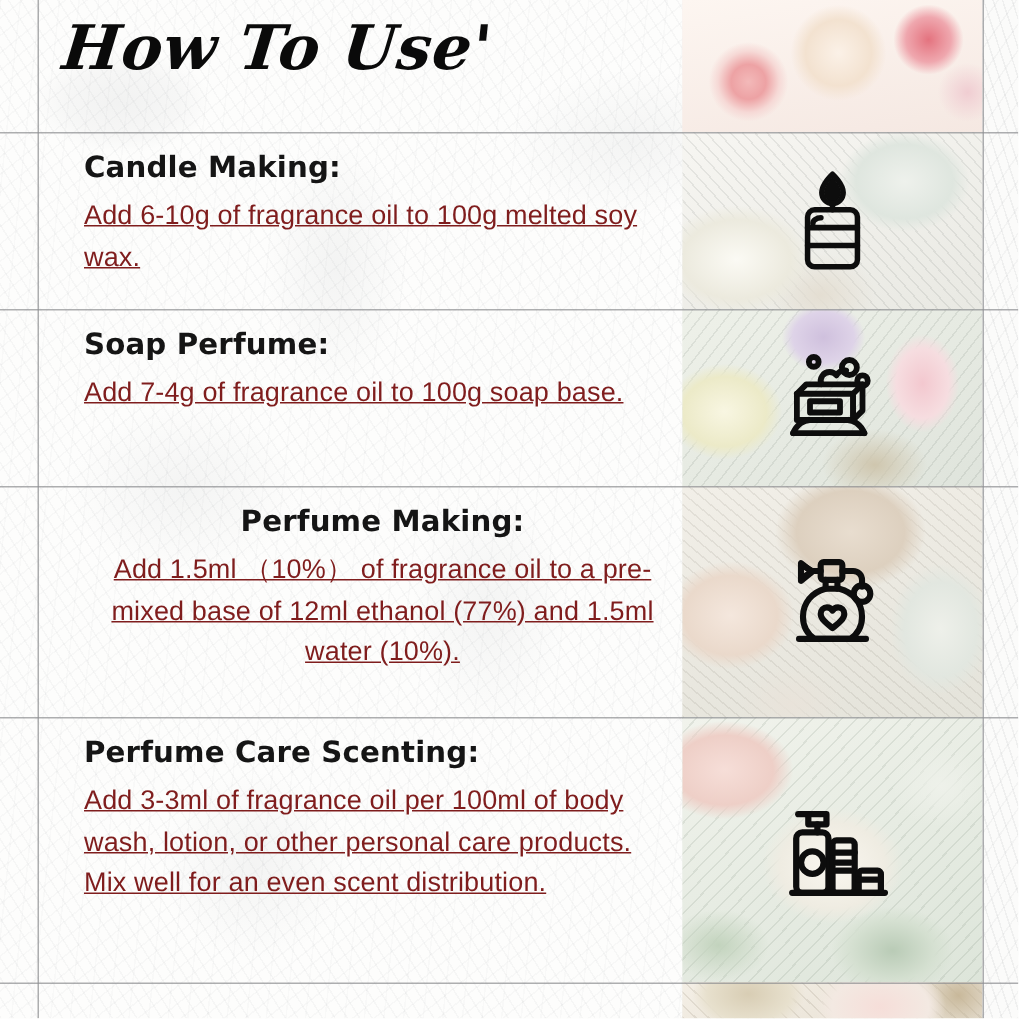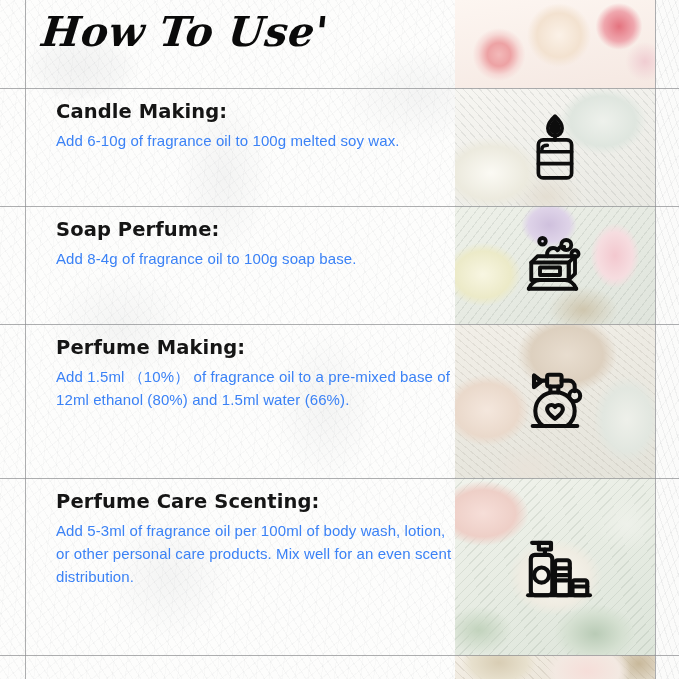--- a/index.html
+++ b/index.html
@@ -87,25 +87,26 @@
     font-size: 19.5px;
     line-height: 1.2;
     color: #151515;
     letter-spacing: 0.1px;
     margin: 0 0 7px 0;
     white-space: nowrap;
   }
   .row-body {
     font-family: "Liberation Sans", sans-serif;
     font-weight: 400;
-    font-size: 15px;
+    font-size: 18px;
     line-height: 1.52;
-    color: #3b82f6;
+    color: #7f1d1d;
     letter-spacing: 0.1px;
     margin: 0;
+    text-decoration: underline;
   }
 
   
   .imgcol {
     position: absolute;
     left: 455px;
     width: 200px;
     overflow: hidden;
   }
   .imgcol .icon-wrap {
@@ -280,26 +281,26 @@
 
   <div class="title">How To Use'</div>
 
   <div class="row" style="top:100px;">
     <p class="row-head">Candle Making:</p>
     <p class="row-body">Add 6-10g of fragrance oil to 100g melted soy wax.</p>
   </div>
 
   <div class="row" style="top:218px;">
     <p class="row-head">Soap Perfume:</p>
-    <p class="row-body">Add 8-4g of fragrance oil to 100g soap base.</p>
-  </div>
-
-  <div class="row" style="top:336px;">
+    <p class="row-body">Add 7-4g of fragrance oil to 100g soap base.</p>
+  </div>
+
+  <div class="row" style="top:336px;text-align:center;">
     <p class="row-head">Perfume Making:</p>
-    <p class="row-body">Add 1.5ml （10%） of fragrance oil to a pre-mixed base of 12ml ethanol (80%) and 1.5ml water (66%).</p>
+    <p class="row-body">Add 1.5ml （10%） of fragrance oil to a pre-mixed base of 12ml ethanol (77%) and 1.5ml water (10%).</p>
   </div>
 
   <div class="row" style="top:490px;">
     <p class="row-head">Perfume Care Scenting:</p>
-    <p class="row-body">Add 5-3ml of fragrance oil per 100ml of body wash, lotion, or other personal care products. Mix well for an even scent distribution.</p>
+    <p class="row-body">Add 3-3ml of fragrance oil per 100ml of body wash, lotion, or other personal care products. Mix well for an even scent distribution.</p>
   </div>
 
 </div>
 
 </body></html>

